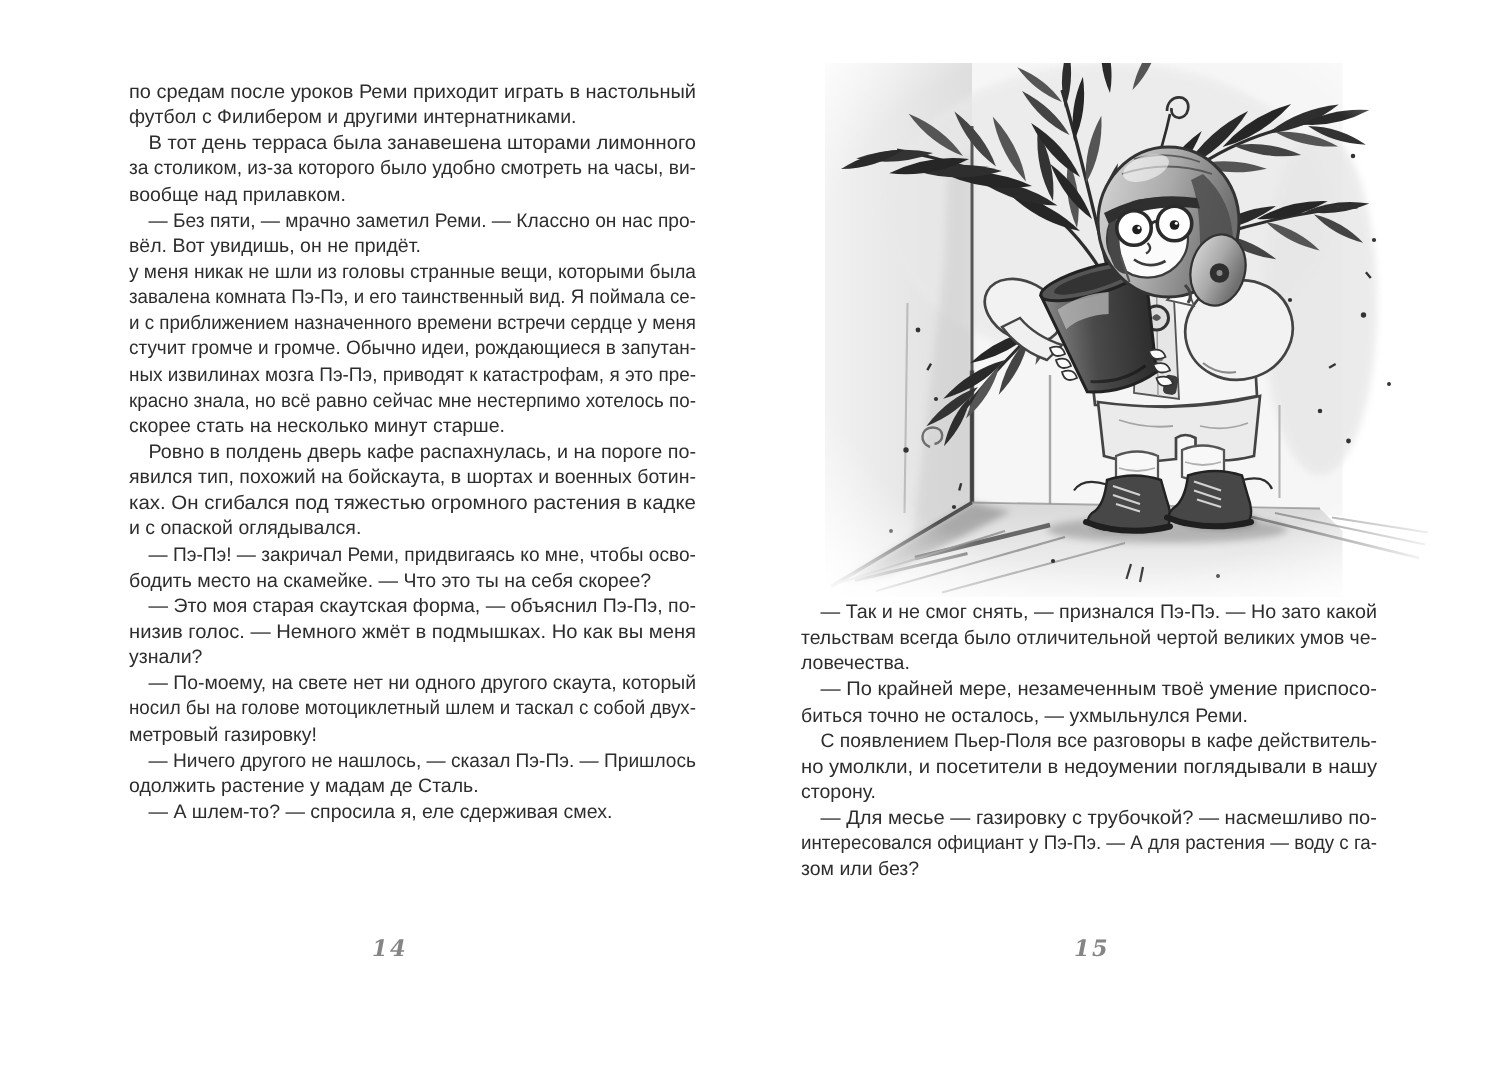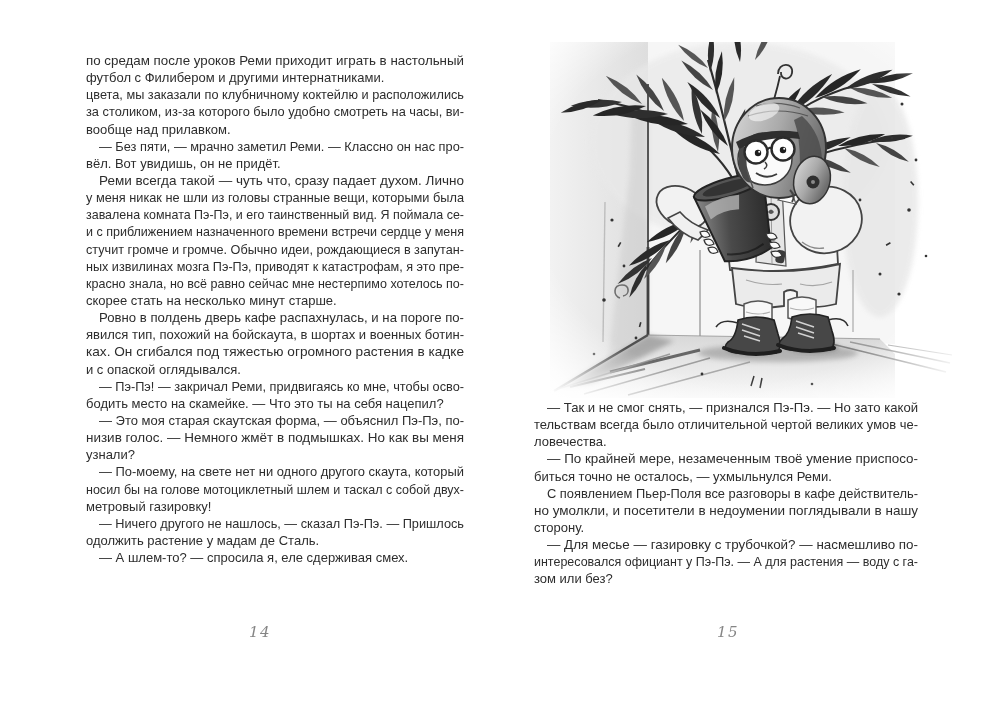--- a/index.html
+++ b/index.html
@@ -6,64 +6,63 @@
   body{width:1000px;height:712px;position:relative;overflow:hidden;
        font-family:"Liberation Sans","DejaVu Sans",sans-serif;}
   .spread{position:absolute;inset:0;background:#fff;}
   .text-col{position:absolute;color:#2d2d2d;font-size:13px;font-weight:400;}
   .text-col .para{margin:0;}
   .text-col .line{height:17.15px;line-height:17.15px;white-space:nowrap;overflow:visible;}
   .line-inner{display:inline-block;transform-origin:0 50%;white-space:pre;}
   .col-left{left:86px;top:52px;width:378px;}
   .col-right{left:534px;top:399px;width:384px;}
   .pagenum{position:absolute;top:623px;color:#858585;font-family:"DejaVu Serif",serif;
-           font-style:italic;font-size:15px;letter-spacing:1.5px;width:34px;text-align:center;}
+           font-style:italic;font-size:15px;letter-spacing:1.5px;width:34px;text-align:center;font-weight:bold;}
   .pagenum.pn-left{left:243px;}
   .pagenum.pn-right{left:711px;}
   .illus{position:absolute;left:550px;top:42px;width:410px;height:356px;}
 </style>
 </head>
 <body>
 
 <div class="spread">
 
   <section>
     <div class="text-col col-left">
         <div class="para">
           <div class="line"><span class="line-inner" style="transform: scaleX(1.02508);">по средам после уроков Реми приходит играть в настольный</span></div>
           <div class="line last"><span class="line-inner" style="transform: scaleX(1);">футбол с Филибером и другими интернатниками.</span></div>
         </div>
         <div class="para">
-          <div class="line"><span class="line-inner" style="transform: scaleX(0.978958);">цвета, мы заказали по клубничному коктейлю и расположились</span></div>
+          <div class="line" style="padding-left: 13px;"><span class="line-inner" style="transform: scaleX(1.0323);">В тот день терраса была занавешена шторами лимонного</span></div>
           <div class="line"><span class="line-inner" style="transform: scaleX(0.984215);">за столиком, из-за которого было удобно смотреть на часы, ви-</span></div>
           <div class="line last"><span class="line-inner" style="transform: scaleX(1);">вообще над прилавком.</span></div>
         </div>
         <div class="para">
           <div class="line" style="padding-left: 13px;"><span class="line-inner" style="transform: scaleX(0.983331);">— Без пяти, — мрачно заметил Реми. — Классно он нас про-</span></div>
           <div class="line last"><span class="line-inner" style="transform: scaleX(1);">вёл. Вот увидишь, он не придёт.</span></div>
         </div>
         <div class="para">
-          <div class="line" style="padding-left: 13px;"><span class="line-inner" style="transform: scaleX(1.03855);">Реми всегда такой — чуть что, сразу падает духом. Лично</span></div>
           <div class="line"><span class="line-inner" style="transform: scaleX(0.980624);">у меня никак не шли из головы странные вещи, которыми была</span></div>
           <div class="line"><span class="line-inner" style="transform: scaleX(0.958479);">завалена комната Пэ-Пэ, и его таинственный вид. Я поймала се-</span></div>
           <div class="line"><span class="line-inner" style="transform: scaleX(0.96187);">и с приближением назначенного времени встречи сердце у меня</span></div>
           <div class="line"><span class="line-inner" style="transform: scaleX(0.972543);">стучит громче и громче. Обычно идеи, рождающиеся в запутан-</span></div>
           <div class="line"><span class="line-inner" style="transform: scaleX(0.970864);">ных извилинах мозга Пэ-Пэ, приводят к катастрофам, я это пре-</span></div>
           <div class="line"><span class="line-inner" style="transform: scaleX(0.963633);">красно знала, но всё равно сейчас мне нестерпимо хотелось по-</span></div>
           <div class="line last"><span class="line-inner" style="transform: scaleX(1);">скорее стать на несколько минут старше.</span></div>
         </div>
         <div class="para">
           <div class="line" style="padding-left: 13px;"><span class="line-inner" style="transform: scaleX(1.01213);">Ровно в полдень дверь кафе распахнулась, и на пороге по-</span></div>
           <div class="line"><span class="line-inner" style="transform: scaleX(1.00161);">явился тип, похожий на бойскаута, в шортах и военных ботин-</span></div>
           <div class="line"><span class="line-inner" style="transform: scaleX(1.048);">ках. Он сгибался под тяжестью огромного растения в кадке</span></div>
           <div class="line last"><span class="line-inner" style="transform: scaleX(1);">и с опаской оглядывался.</span></div>
         </div>
         <div class="para">
           <div class="line" style="padding-left: 13px;"><span class="line-inner" style="transform: scaleX(0.979948);">— Пэ-Пэ! — закричал Реми, придвигаясь ко мне, чтобы осво-</span></div>
-          <div class="line last"><span class="line-inner" style="transform: scaleX(1);">бодить место на скамейке. — Что это ты на себя нацепил?</span></div>
+          <div class="line last"><span class="line-inner" style="transform: scaleX(1);">бодить место на скамейке. — Что это ты на себя скорее?</span></div>
         </div>
         <div class="para">
           <div class="line" style="padding-left: 13px;"><span class="line-inner" style="transform: scaleX(0.9997);">— Это моя старая скаутская форма, — объяснил Пэ-Пэ, по-</span></div>
           <div class="line"><span class="line-inner" style="transform: scaleX(1.03482);">низив голос. — Немного жмёт в подмышках. Но как вы меня</span></div>
           <div class="line last"><span class="line-inner" style="transform: scaleX(1);">узнали?</span></div>
         </div>
         <div class="para">
           <div class="line" style="padding-left: 13px;"><span class="line-inner" style="transform: scaleX(0.994254);">— По-моему, на свете нет ни одного другого скаута, который</span></div>
           <div class="line"><span class="line-inner" style="transform: scaleX(0.962712);">носил бы на голове мотоциклетный шлем и таскал с собой двух-</span></div>
           <div class="line last"><span class="line-inner" style="transform: scaleX(1);">метровый газировку!</span></div>

